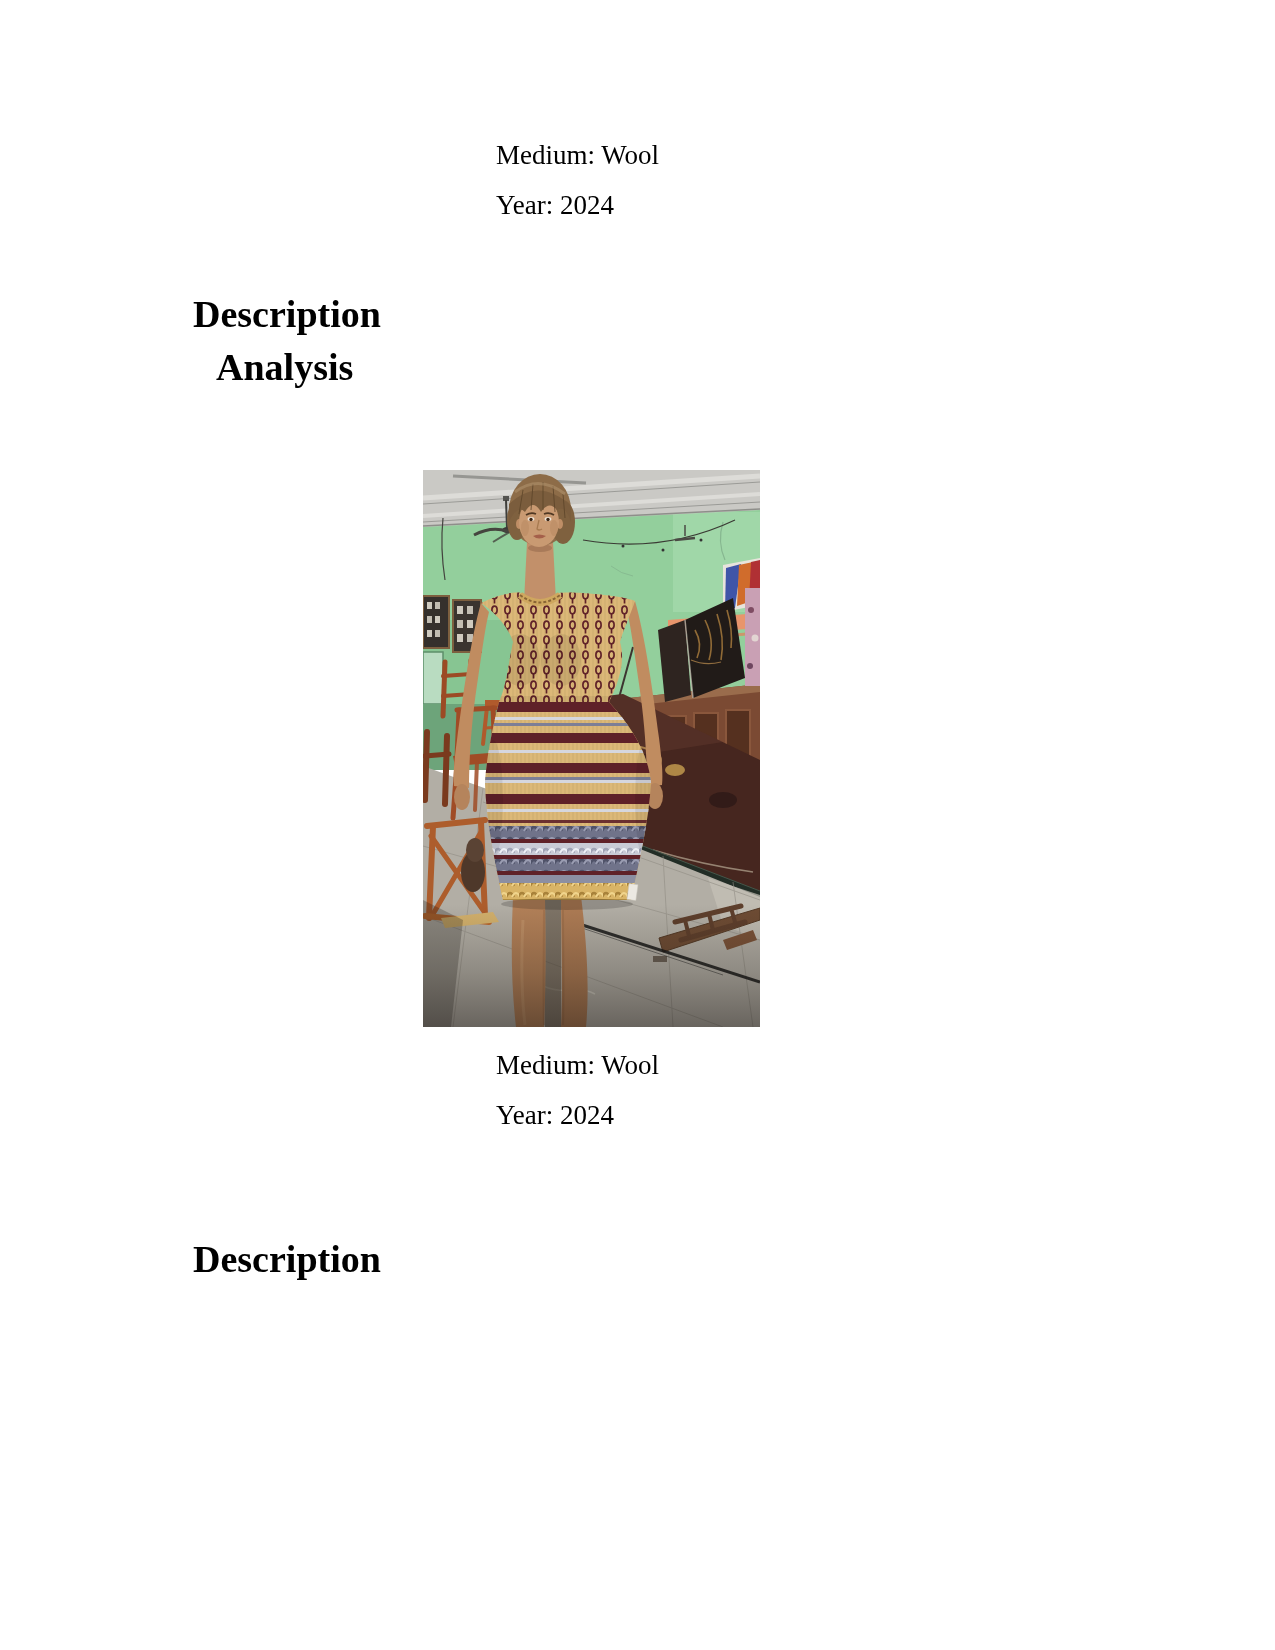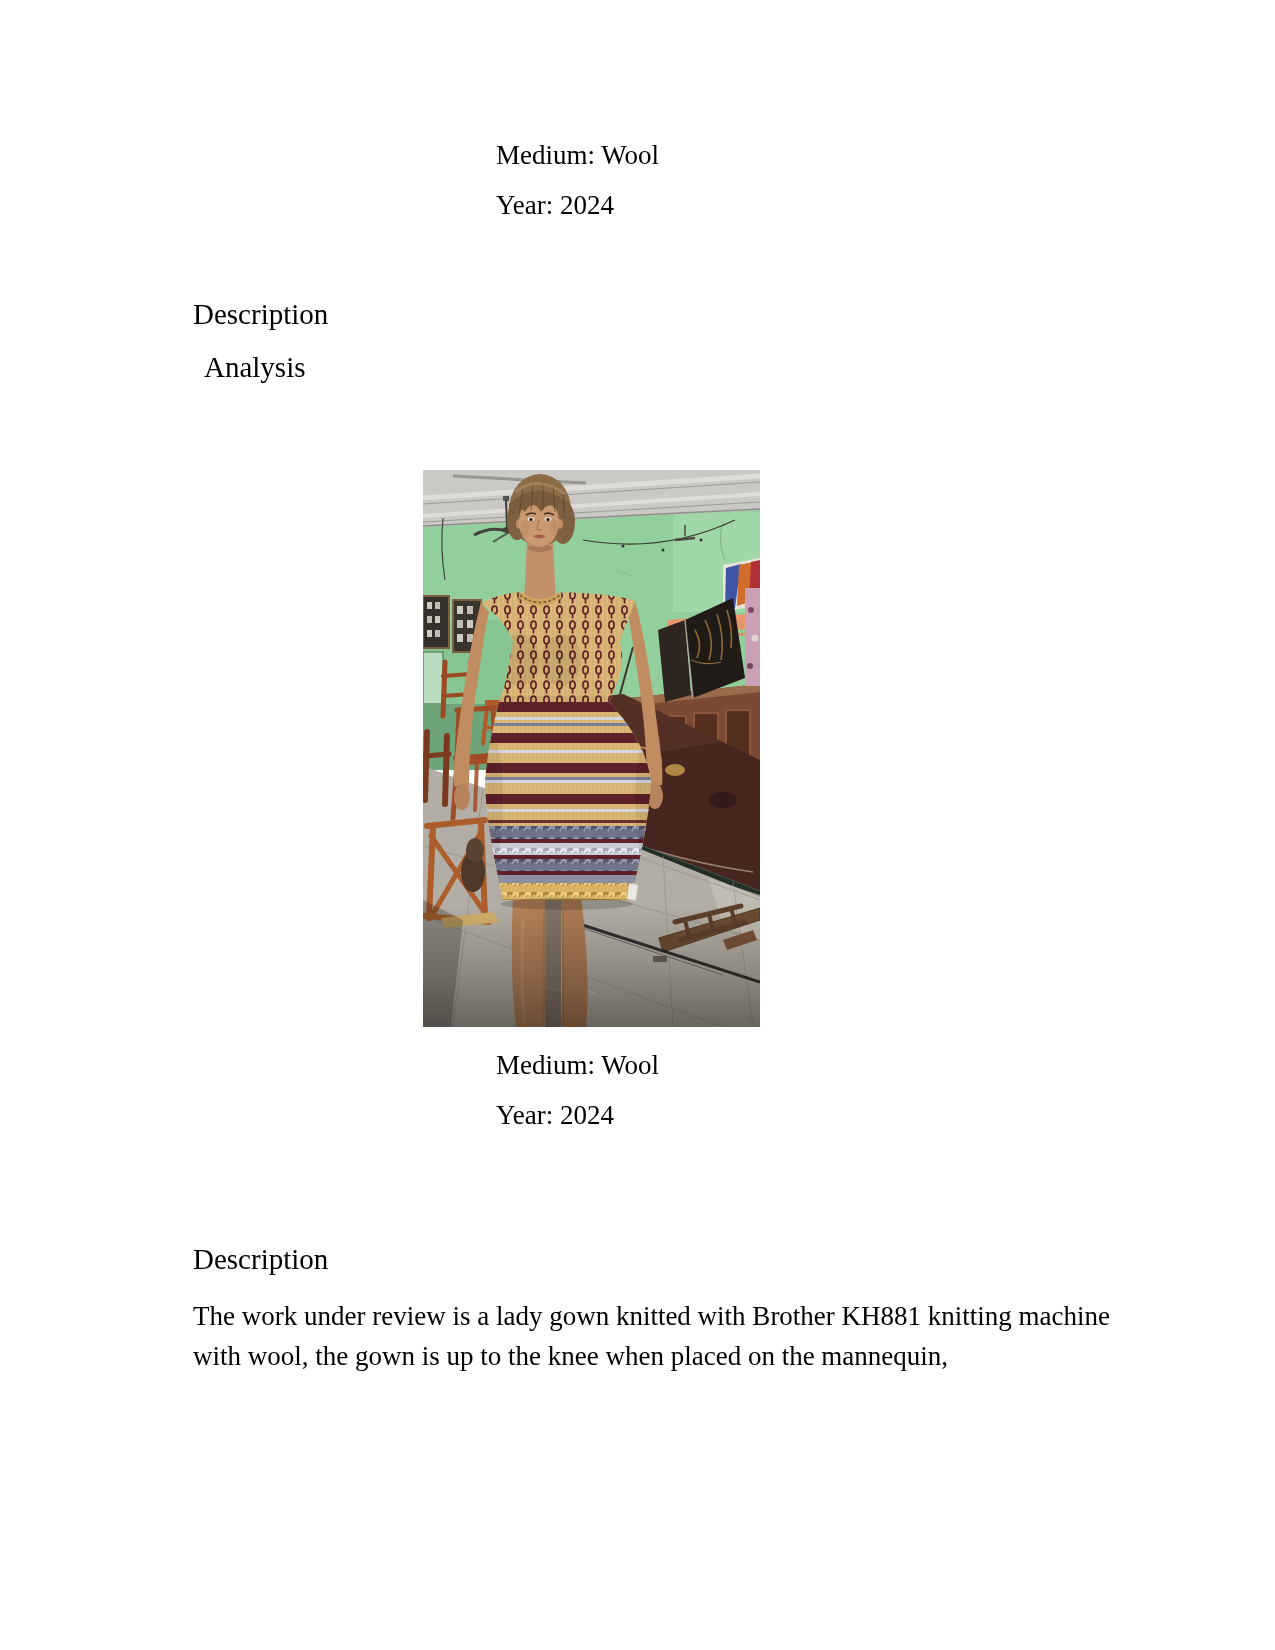--- a/index.html
+++ b/index.html
@@ -14,22 +14,22 @@
   }
   .abs{position:absolute;}
   .cap-line{
     margin:0;
     font-size:27px;
     line-height:50px;
     white-space:nowrap;
   }
   .heading{
     margin:0;
-    font-size:29px;
-    font-weight:normal;
+    font-size:38px;
+    font-weight:bold;
     line-height:34px;
     white-space:nowrap;
   }
   .body-par{
     margin:0;
     font-size:27px;
     line-height:40px;
   }
   .photo-frame{
     width:337px;height:557px;
@@ -41,21 +41,21 @@
 <body>
 
 <div class="page">
 
   <div class="abs" style="left:448px;top:130px;">
     <p class="cap-line">Medium: Wool</p>
     <p class="cap-line">Year: 2024</p>
   </div>
 
   <h2 class="heading abs" style="left:145px;top:297px;">Description</h2>
-  <h2 class="heading abs" style="left:156px;top:350px;">Analysis</h2>
+  <h2 class="heading abs" style="left:168px;top:350px;">Analysis</h2>
 
   <div class="photo-frame abs" style="left:375px;top:470px;">
     <svg width="337" height="557" viewBox="0 0 337 557" xmlns="http://www.w3.org/2000/svg">
       <defs>
         <clipPath id="dressClip">
           <path d="M58,133 C72,126 90,121 98,123 Q117,137 136,123 C146,121 198,125 212,131 C207,146 201,158 197,172 C203,192 195,214 186,232 C210,258 225,284 228,312 C226,352 216,392 208,430 L80,430 C72,392 63,352 62,312 C64,284 70,256 76,232 C84,214 86,190 90,172 C86,158 72,142 58,133 Z"></path>
         </clipPath>
         <pattern id="chainPat" width="13" height="15" patternUnits="userSpaceOnUse">
           <ellipse cx="6.5" cy="5" rx="2.6" ry="3.8" fill="none" stroke="#5f2128" stroke-width="1.7"></ellipse>
           <line x1="6.5" y1="8.8" x2="6.5" y2="13.5" stroke="#5f2128" stroke-width="1.7"></line>
@@ -346,15 +346,14 @@
       <rect x="0" y="0" width="337" height="557" fill="url(#vig)"></rect>
     </svg>
   </div>
 
   <div class="abs" style="left:448px;top:1040px;">
     <p class="cap-line">Medium: Wool</p>
     <p class="cap-line">Year: 2024</p>
   </div>
 
   <h2 class="heading abs" style="left:145px;top:1242px;">Description</h2>
-  <p class="body-par abs" style="left:145px;top:1296px;width:930px;">The work under review is a lady gown knitted with Brother KH881 knitting machine with wool, the gown is up to the knee when placed on the mannequin,</p>
 
 </div>
 
 </body></html>

